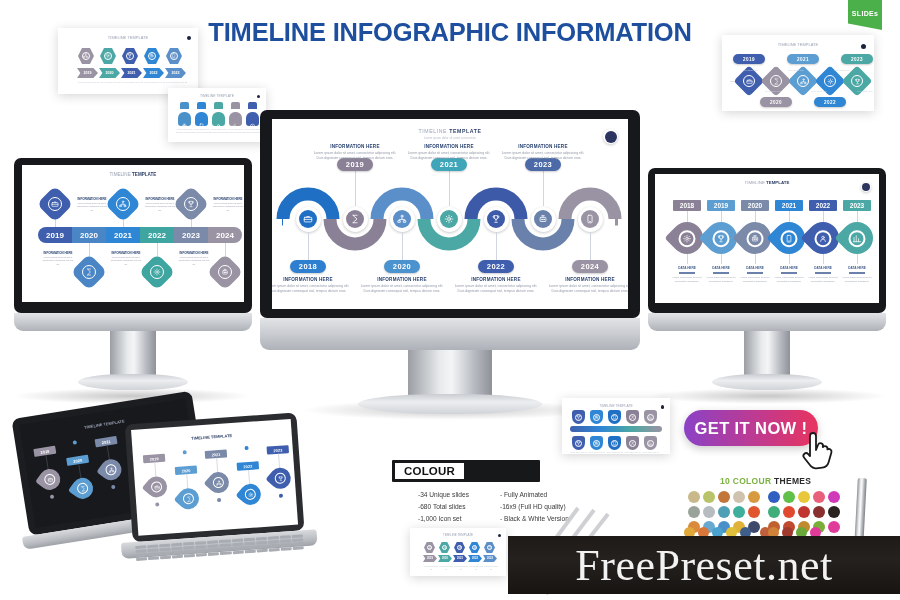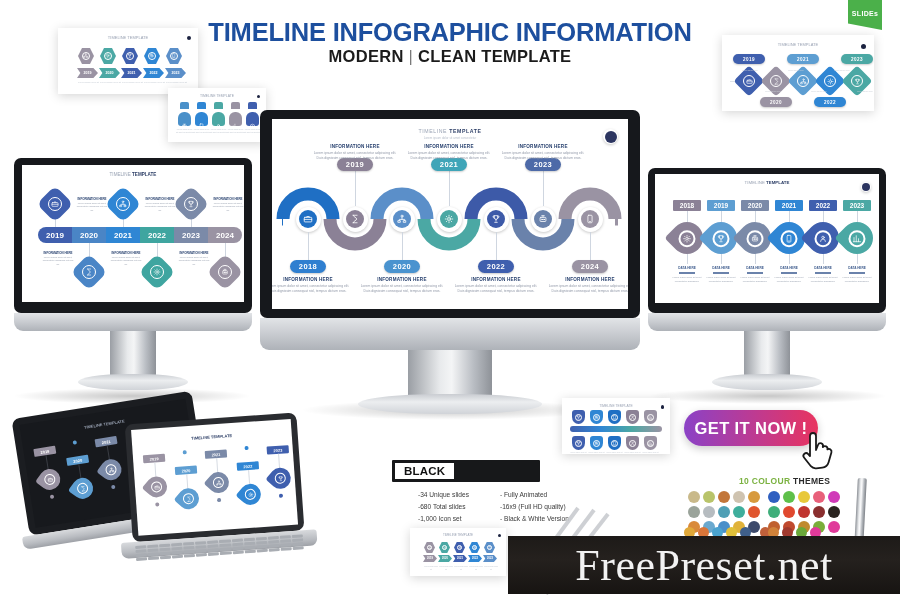--- a/index.html
+++ b/index.html
@@ -192,25 +192,20 @@
     color: #f2f2f2; font-size: 44px; letter-spacing: .5px;
   }
   .brushes { position:absolute; }
 </style>
 </head>
 <body>
 
 <div id="stage">
 
   <div class="hdr-title">TIMELINE INFOGRAPHIC INFORMATION</div>
-  <div class="hdr-sub">
-    <span>MODERN</span>
-    <span class="bar">|</span>
-    <span>CLEAN TEMPLATE</span>
-  </div>
   <div class="corner-badge">
     <span>SLIDEs</span>
   </div>
 
   <div class="slide-card" style="left:58px; top:28px; width:140px; height:66px;">
     <div class="mini-title" style="top:7px; font-size:4px;">
       <span class="lt">TIMELINE TEMPLATE</span>
     </div>
     <div class="dot-mark" style="right:7px; top:8px; width:4px; height:4px;"></div>
     <div id="hexRow1">
@@ -1104,21 +1099,21 @@
         <div class="chev" style="left: 43px; top: 27px; width: 14px; height: 7px; background: rgb(63, 95, 174); font-size: 2.6px;">2021</div>
         <div style="position: absolute; left: 44px; top: 37px; width: 14px; text-align: center; font-size: 1.7px; color: rgb(195, 201, 210); line-height: 1.6;">Lorem ipsum dolor sit</div>
         <div class="chev" style="left: 58px; top: 27px; width: 14px; height: 7px; background: rgb(47, 134, 212); font-size: 2.6px;">2022</div>
         <div style="position: absolute; left: 59px; top: 37px; width: 14px; text-align: center; font-size: 1.7px; color: rgb(195, 201, 210); line-height: 1.6;">Lorem ipsum dolor sit</div>
         <div class="chev" style="left: 73px; top: 27px; width: 14px; height: 7px; background: rgb(91, 143, 201); font-size: 2.6px;">2023</div>
         <div style="position: absolute; left: 74px; top: 37px; width: 14px; text-align: center; font-size: 1.7px; color: rgb(195, 201, 210); line-height: 1.6;">Lorem ipsum dolor sit</div>
       </div>
   </div>
 
   <div class="bw-bar" style="left:392px; top:460px; width:148px; height:22px;">
-    <div class="bw-black">BLACK</div>
+    <div class="bw-black">COLOUR</div>
   </div>
   <div class="feat-col" style="left:418px; top:489px; width:78px;">
     <div>-34 Unique slides</div>
     <div>-680 Total slides</div>
     <div>-1,000 Icon set</div>
   </div>
   <div class="feat-col" style="left:500px; top:489px; width:88px;">
     <div>- Fully Animated</div>
     <div>-16x9 (Full HD quality)</div>
     <div>- Black &amp; White Version</div>
@@ -1129,21 +1124,21 @@
   </div>
   <div class="cursor-hand" style="left:800px; top:432px; width:36px; height:44px;">
     <svg viewBox="0 0 36 44" width="36" height="44">
       <path d="M10 4 q0-3 3-3 q3 0 3 3 v14 l2-5 q1-2.5 3.4-1.6 q2.2 .9 1.4 3.3
                l0 .4 q1.4-1.6 3.3-.7 q1.9 .9 1.3 3 q1.6-1.1 3.1 0 q1.5 1.1 .9 3.2
                l-2.8 9.6 q-1.4 4.8-6.3 5.4 l-6 .7 q-3.3 .4-5.4-2.1 L4 25.5
                q-1.6-2.1 .4-3.8 q2-1.6 3.8 .4 l1.8 2 z" fill="#ffffff" stroke="#1a1a1a" stroke-width="1.8" stroke-linejoin="round"></path>
     </svg>
   </div>
 
-  <div class="themes-title" style="left:739px; top:476px;">
+  <div class="themes-title" style="left:720px; top:476px;">
     <span class="g">10 COLOUR</span>
     <span class="d">THEMES</span>
   </div>
   <div class="swatch-grid" style="left:688px; top:491px; grid-template-columns:repeat(5,12px);">
       <i style="background: rgb(201, 185, 138);"></i>
       <i style="background: rgb(185, 196, 106);"></i>
       <i style="background: rgb(194, 118, 58);"></i>
       <i style="background: rgb(207, 195, 176);"></i>
       <i style="background: rgb(215, 154, 62);"></i>
       <i style="background: rgb(154, 163, 154);"></i>

